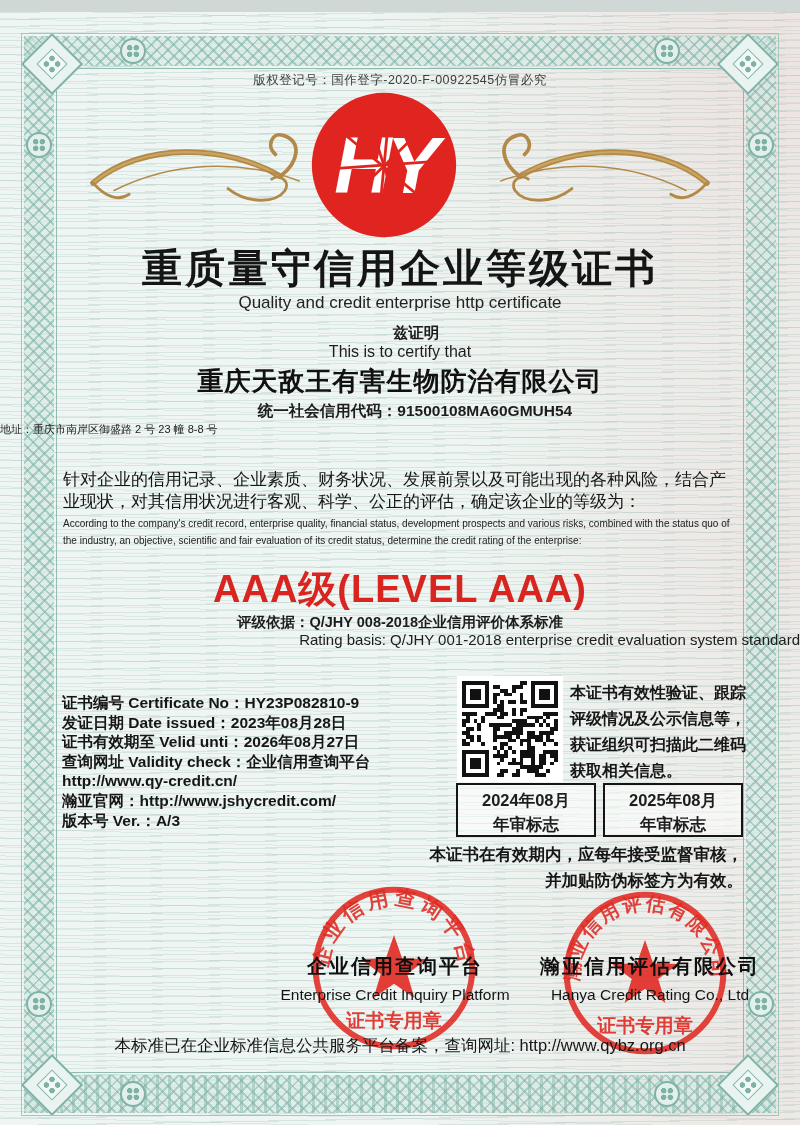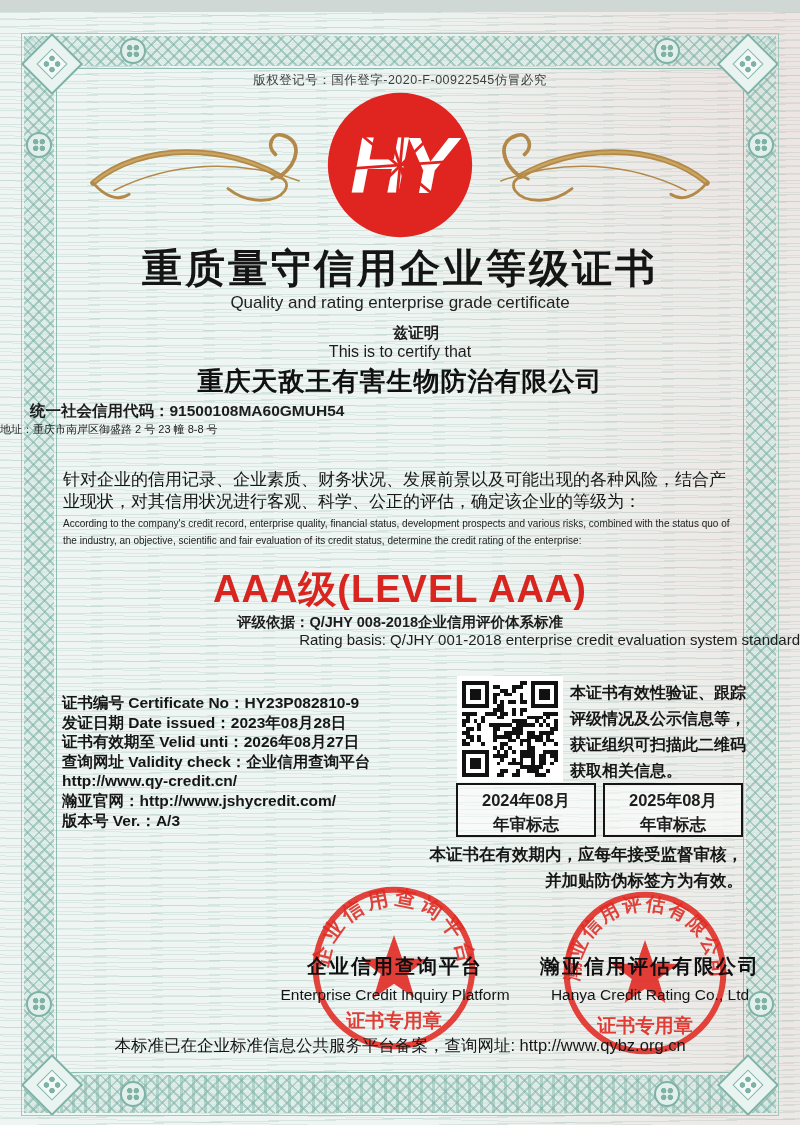--- a/index.html
+++ b/index.html
@@ -42,30 +42,30 @@
       #f2f8f6;}
   .btn-orn{position:absolute;width:26px;height:26px;border-radius:50%;border:2px solid #7fb2a7;
     background:
       radial-gradient(circle at 35% 35%, #7fb2a7 2.5px, transparent 3px),
       radial-gradient(circle at 65% 35%, #7fb2a7 2.5px, transparent 3px),
       radial-gradient(circle at 35% 65%, #7fb2a7 2.5px, transparent 3px),
       radial-gradient(circle at 65% 65%, #7fb2a7 2.5px, transparent 3px),
       #e3efeb;}
   
   .copyright{top:60px;left:0;width:100%;text-align:center;font-size:12.5px;color:#3c3c3c;letter-spacing:.5px;}
-  .logo{left:326px;top:79px;width:148px;height:148px;}
+  .logo{left:310px;top:79px;width:148px;height:148px;}
   .flourish{top:112px;width:235px;height:95px;}
   .flourish.left{left:82px;}
   .flourish.right{left:483px;transform:scaleX(-1);}
   .title-cn{top:229px;left:0;width:100%;text-align:center;font-size:40px;font-weight:800;letter-spacing:3px;color:#151515;}
   .title-en{top:281px;left:0;width:100%;text-align:center;font-size:17px;color:#222;}
   .certify-cn{top:311px;left:16px;width:100%;text-align:center;font-size:15.5px;font-weight:600;}
   .certify-en{top:331px;left:0;width:100%;text-align:center;font-size:16px;}
   .company{top:352px;left:0;width:100%;text-align:center;font-size:26px;font-weight:800;letter-spacing:1px;color:#111;}
-  .credit-code{top:389px;left:0;width:100%;font-size:15.5px;font-weight:600;padding-left:30px;}
+  .credit-code{top:389px;left:0;width:100%;text-align:center;font-size:15.5px;font-weight:600;padding-left:30px;}
   .address{top:410px;left:0;width:100%;text-align:left;font-size:11px;font-weight:400;}
   .eval-cn{top:457px;left:63px;width:674px;font-size:17px;line-height:21.5px;font-weight:400;color:#161616;}
   .eval-en{top:504px;left:63px;width:674px;font-size:10px;line-height:16.8px;color:#222;}
   .grade{top:552px;left:0;width:100%;text-align:center;font-size:38px;font-weight:800;letter-spacing:1px;}
   .basis-cn{top:601px;left:0;width:100%;text-align:center;font-size:14.5px;font-weight:600;}
   .basis-en{top:619px;left:0;width:100%;text-align:right;font-size:15px;}
   .details{top:681px;left:62px;width:400px;font-size:15.5px;line-height:19.6px;font-weight:600;color:#161616;}
   .qr{left:457px;top:664px;width:106px;height:106px;background:#fff;padding:5px;}
   .qr svg{display:block;width:100%;height:100%;}
   .qr-note{left:570px;top:668px;width:176px;font-size:16px;line-height:26px;font-weight:600;color:#161616;}
@@ -143,21 +143,21 @@
         <path d="M34 44 L128 122"></path>
         <path d="M62 24 L98 138"></path>
         <path d="M42 118 L122 40"></path>
         <path d="M86 20 L74 142"></path>
         <path d="M26 84 L136 76"></path>
       </g>
     </svg>
   </div>
 
   <div class="abs title-cn">重质量守信用企业等级证书</div>
-  <div class="abs title-en">Quality and rating enterprise grade certificate</div>
+  <div class="abs title-en">Quality and credit enterprise http certificate</div>
   <div class="abs certify-cn">兹证明</div>
   <div class="abs certify-en">This is to certify that</div>
   <div class="abs company">重庆天敌王有害生物防治有限公司</div>
   <div class="abs credit-code">统一社会信用代码：91500108MA60GMUH54</div>
   <div class="abs address">地址：重庆市南岸区御盛路 2 号 23 幢 8-8 号</div>
 
   <div class="abs eval-cn">针对企业的信用记录、企业素质、财务状况、发展前景以及可能出现的各种风险，结合产业现状，对其信用状况进行客观、科学、公正的评估，确定该企业的等级为：</div>
   <div class="abs eval-en">According to the company's credit record, enterprise quality, financial status, development prospects and various risks, combined with the status quo of the industry, an objective, scientific and fair evaluation of its credit status, determine the credit rating of the enterprise:</div>
 
   <div class="abs grade" style="color:#d8251f;">AAA级(LEVEL AAA)</div>

